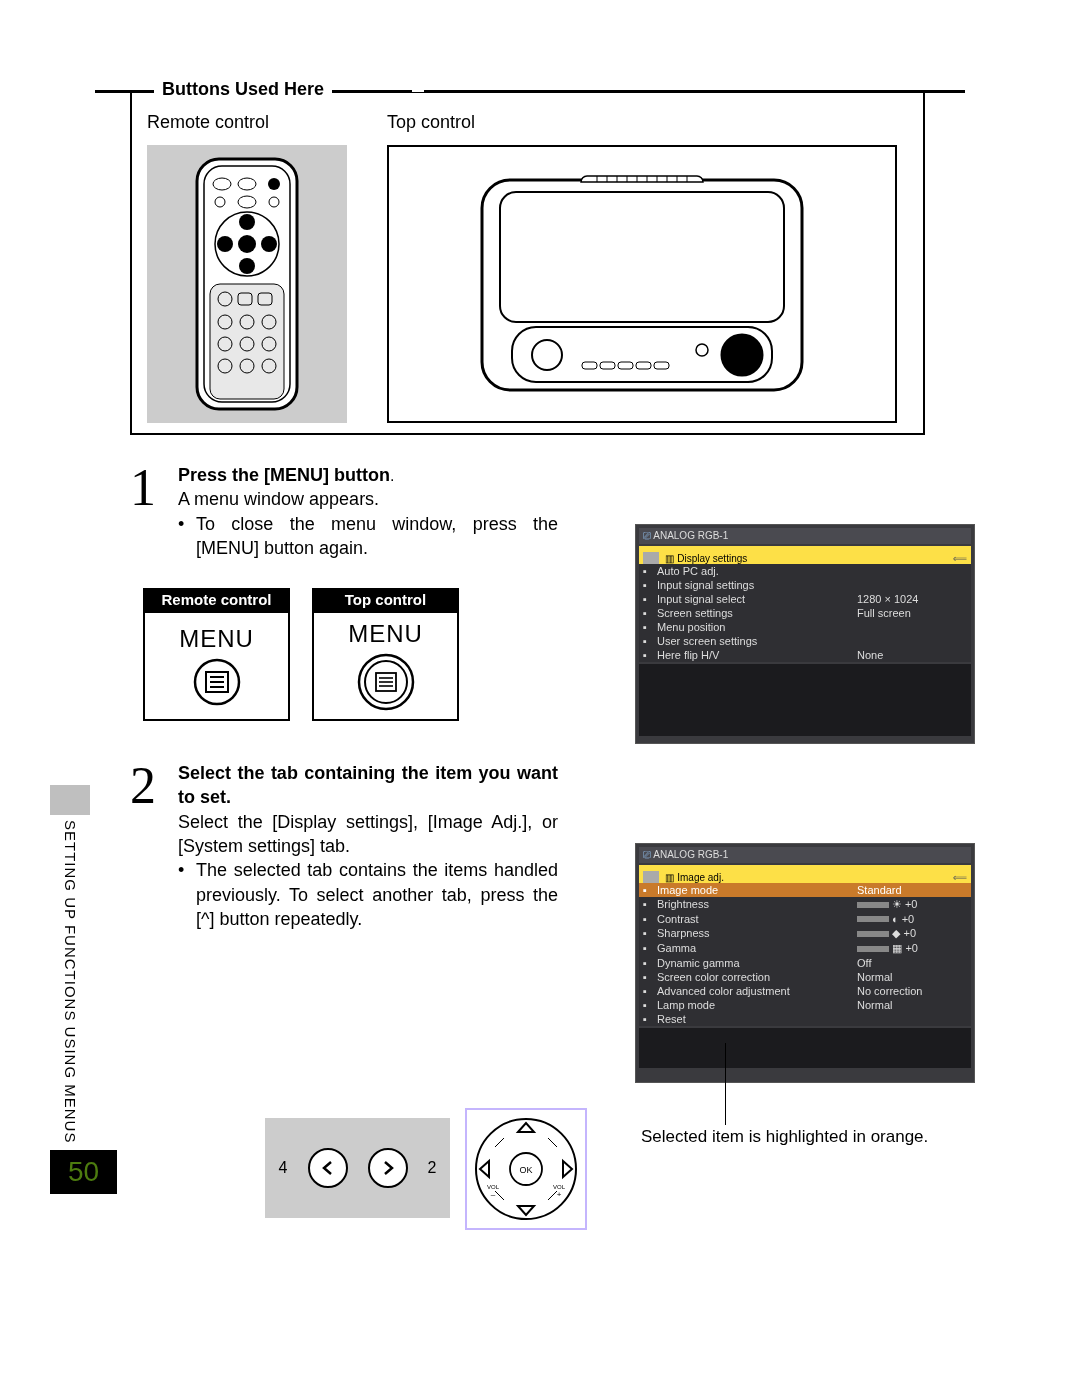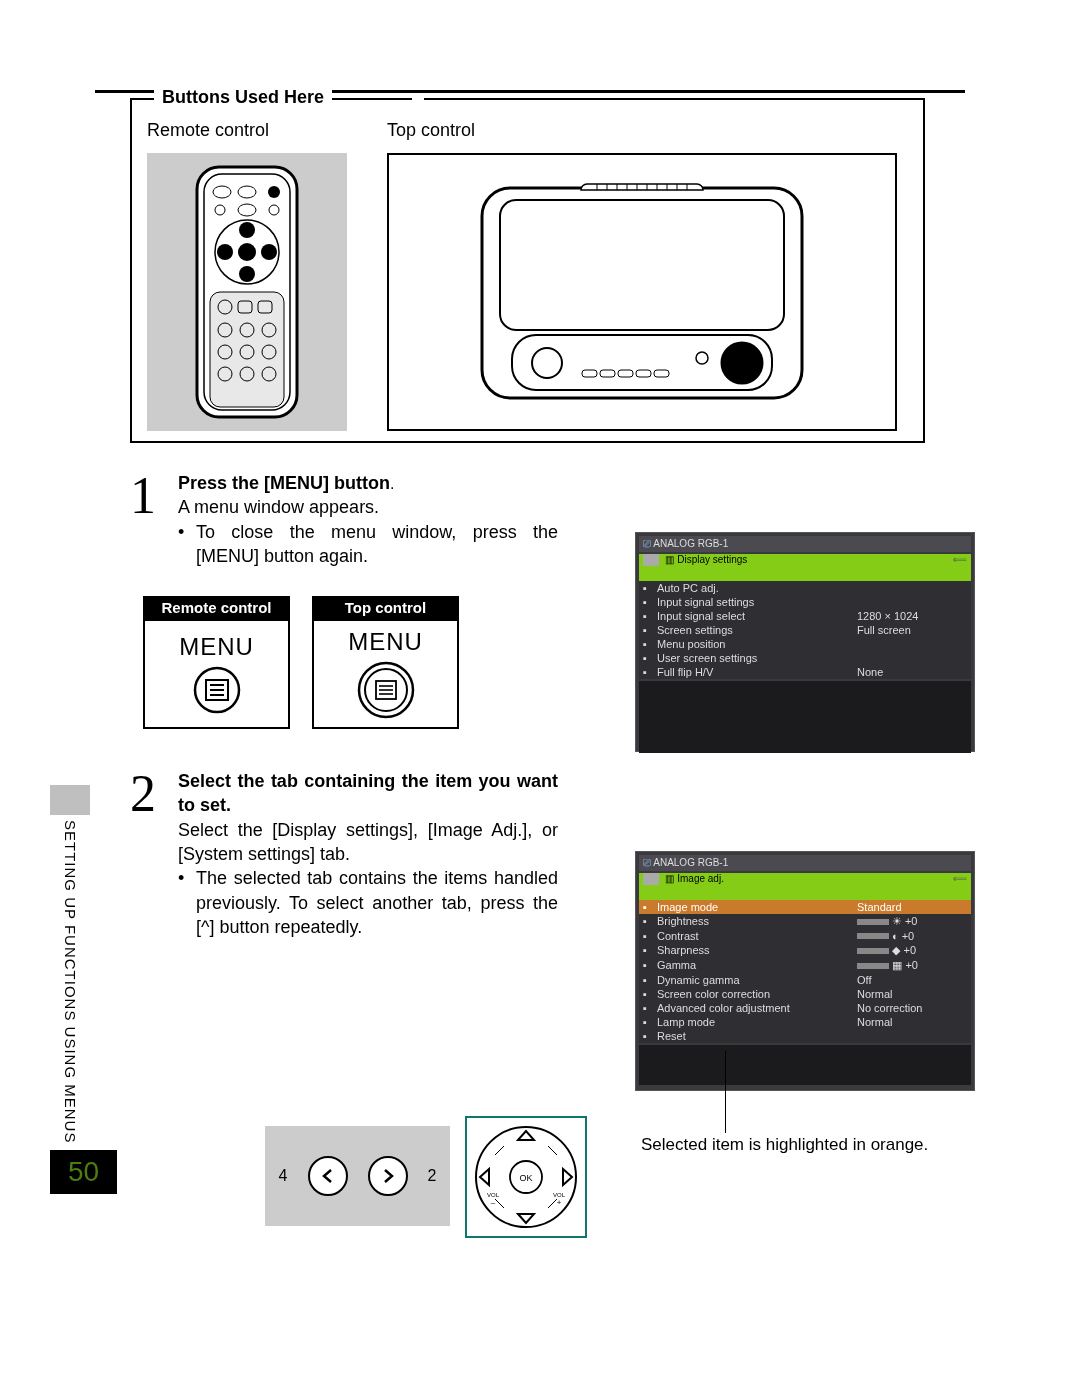--- a/index.html
+++ b/index.html
@@ -6,21 +6,21 @@
   body {
     font-family: Arial, Helvetica, sans-serif;
     background: #fff;
     width: 1080px;
     height: 1397px;
     position: relative;
     color: #000;
   }
   .page {
     position: absolute;
-    top: 98px;
+    top: 90px;
     left: 95px;
     width: 870px;
   }
   .top-rule {
     border-top: 3px solid #000;
     width: 100%;
     margin-bottom: 30px;
   }
   .fieldset-box {
     position: relative;
@@ -164,24 +164,24 @@
   .screenshot.s1 { top: 394px; height: 220px; }
   .screenshot.s2 { top: 713px; height: 240px; }
   .ss-title {
     background: #4a4a50;
     padding: 2px 4px;
     font-size: 10px;
     color: #ddd;
     margin-bottom: 2px;
   }
   .ss-tabbar {
-    background: #84cc16;
-    height: 27px;
-    display: flex;
-    align-items: flex-start;
+    background: #fde047;
+    height: 18px;
+    display: flex;
+    align-items: flex-end;
     padding: 0 4px;
     color: #000;
     font-size: 10px;
     gap: 6px;
   }
   .ss-tab-inactive { width: 16px; height: 12px; background: #aaa; }
   .ss-tab-arrow { margin-left: auto; color:#555; font-size:10px; }
   .ss-row {
     display: flex;
     padding: 1px 4px;
@@ -230,21 +230,21 @@
   .circle-btn {
     width: 40px; height: 40px; border: 2px solid #000; border-radius: 50%;
     display: flex; align-items: center; justify-content: center;
     font-size: 18px; background: #fff;
   }
   .dpad-box {
     position: absolute;
     top: 1018px;
     left: 370px;
     width: 122px; height: 122px;
-    border: 2px solid #0f766e;
+    border: 2px solid #c4b5fd;
     display: flex; align-items: center; justify-content: center;
   }
 
   .side-tab {
     position: absolute;
     top: 785px;
     left: 50px;
     width: 40px;
     height: 30px;
     background: #bfbfbf;
@@ -435,21 +435,21 @@
           <span class="ss-label">Menu position</span>
           <span class="ss-val"></span>
         </div>
         <div class="ss-row">
           <span class="ss-icon">▪</span>
           <span class="ss-label">User screen settings</span>
           <span class="ss-val"></span>
         </div>
         <div class="ss-row">
           <span class="ss-icon">▪</span>
-          <span class="ss-label">Full flip H/V</span>
+          <span class="ss-label">Here flip H/V</span>
           <span class="ss-val">None</span>
         </div>
       </div>
     <div class="ss-fill"></div>
   </div>
 
   <div class="screenshot s2">
     <div class="ss-title"><span style="color:#9cf;">⎚</span> <span>ANALOG RGB-1</span></div>
     <div class="ss-tabbar">
       <div class="ss-tab-inactive"></div>

